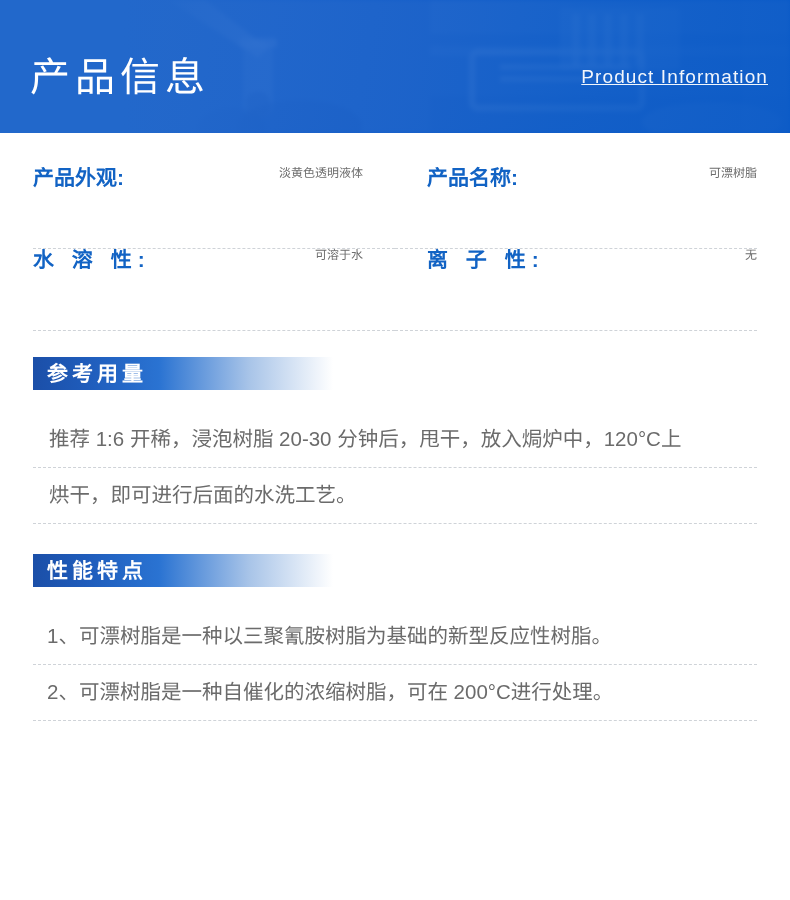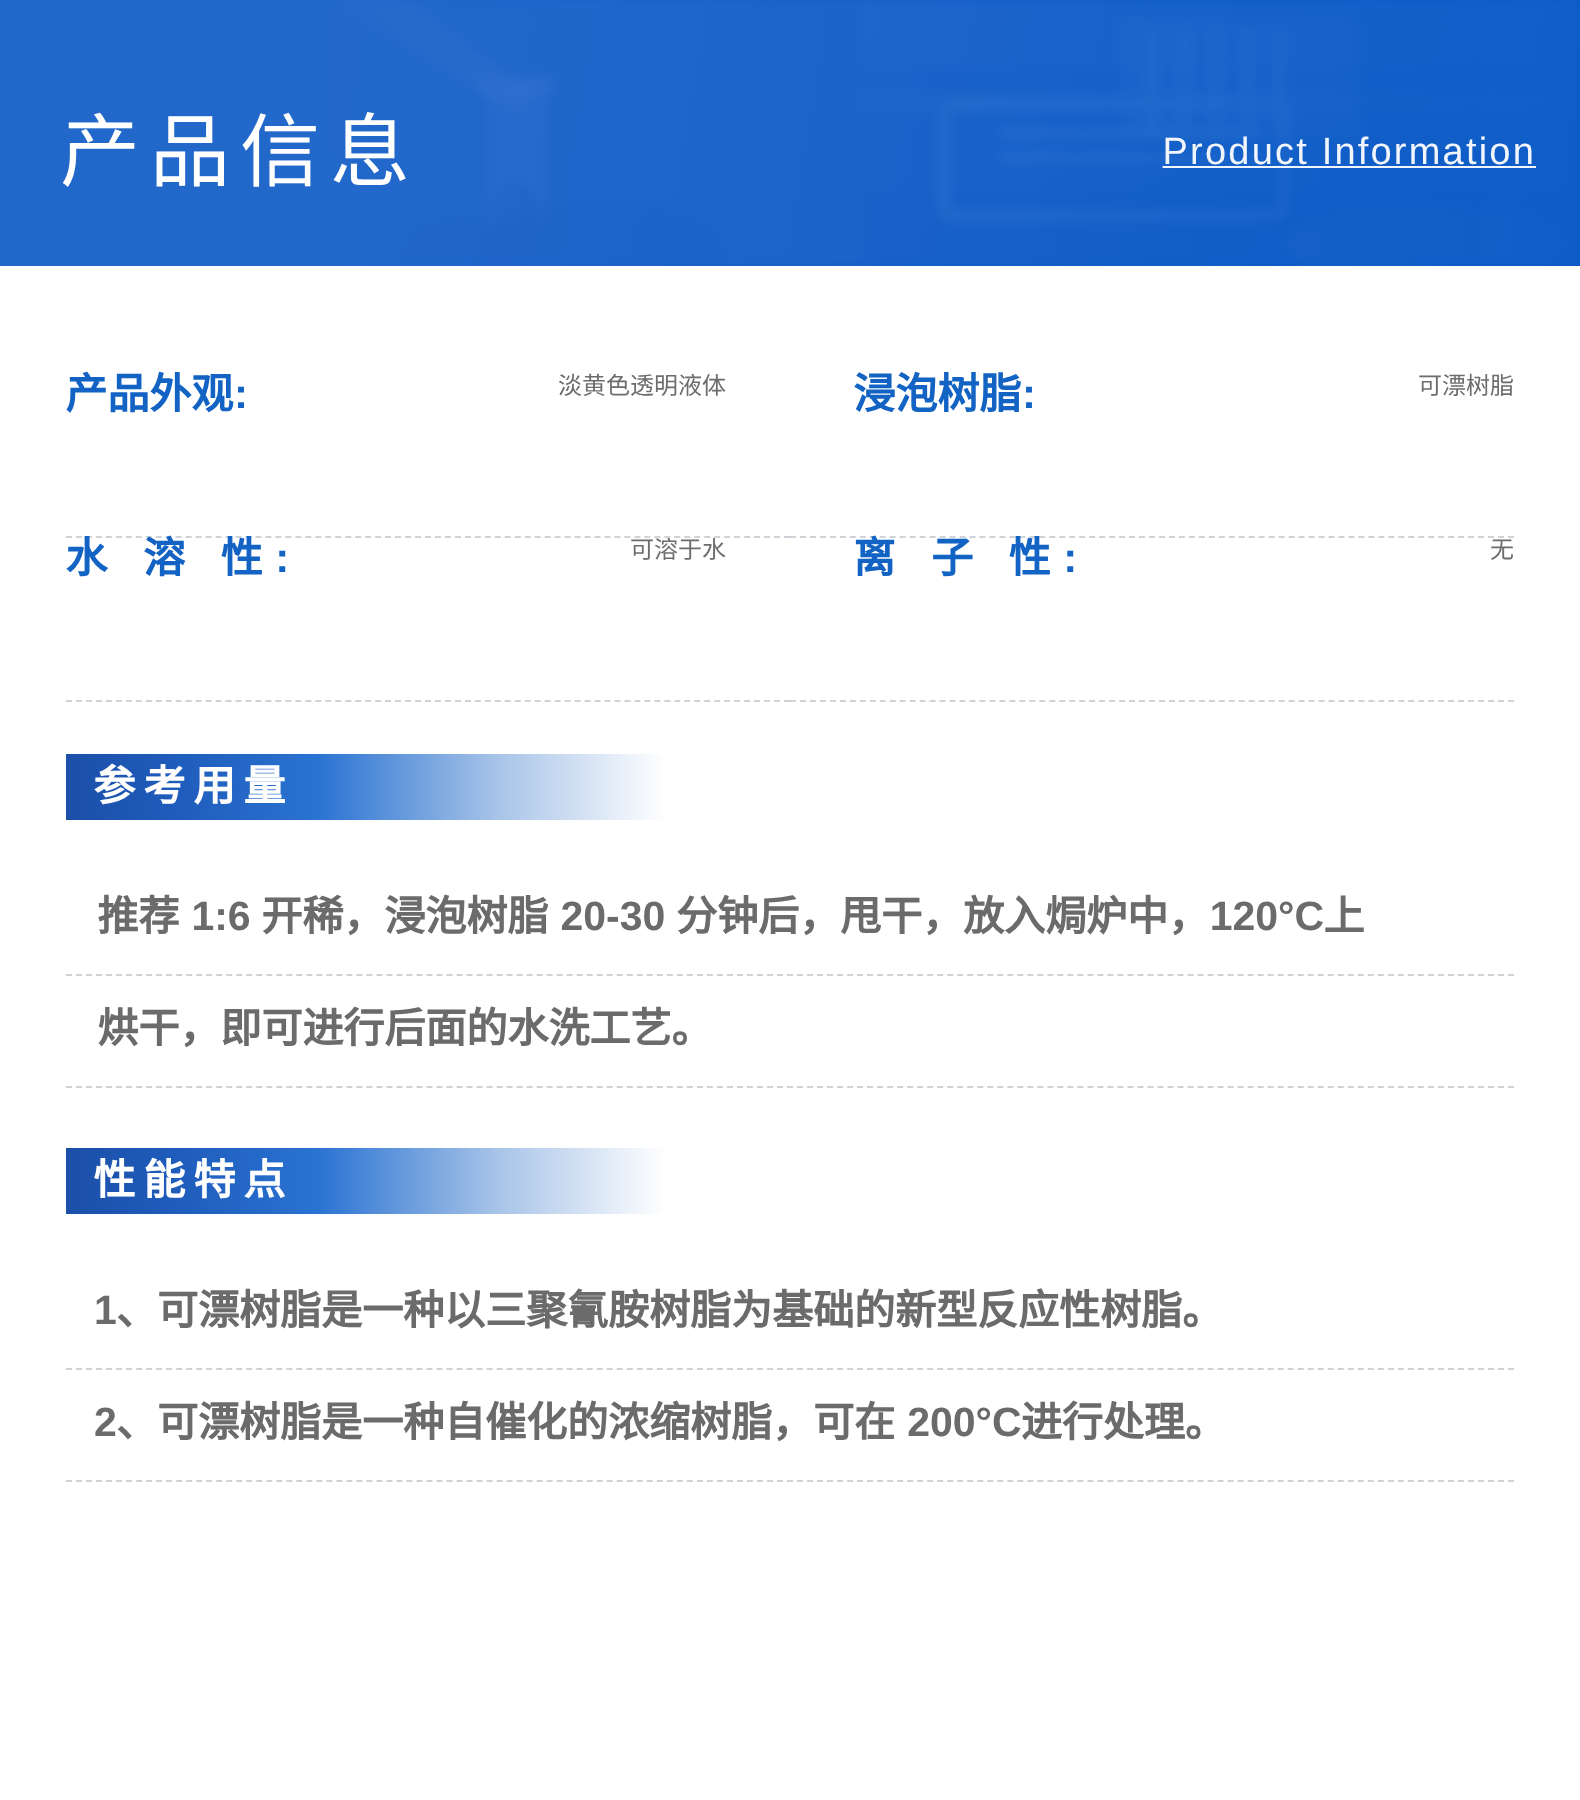--- a/index.html
+++ b/index.html
@@ -81,21 +81,21 @@
     font-weight: 400;
     white-space: nowrap;
     margin-top: 4px;
     text-decoration: underline;
   }
 
   
   .specs {
     width: 790px;
     box-sizing: border-box;
-    padding: 54px 33px 0 33px;
+    padding: 34px 33px 0 33px;
     display: flex;
     flex-wrap: wrap;
   }
   .spec-cell {
     width: 50%;
     box-sizing: border-box;
     height: 82px;
     display: flex;
     align-items: flex-start;
     justify-content: space-between;
@@ -144,21 +144,21 @@
   .sec-bar span {
     color: #ffffff;
     font-size: 21px;
     font-weight: bold;
     letter-spacing: 4px;
     line-height: 1;
     white-space: nowrap;
   }
 
   
-  .text-rows { padding: 0 33px; box-sizing: border-box; width: 790px; font-weight: bold; }
+  .text-rows { padding: 0 33px; box-sizing: border-box; width: 790px; }
   .text-row {
     height: 55px;
     display: flex;
     align-items: center;
     border-bottom: 1px dashed #cfd3d8;
     color: #6b6b6b;
     font-size: 20.5px;
     line-height: 1.2;
     white-space: nowrap;
   }
@@ -214,21 +214,21 @@
 </div>
 
 <div class="specs">
 
   <div class="spec-cell left">
     <div class="spec-label">产品外观:</div>
     <div class="spec-value">淡黄色透明液体</div>
   </div>
 
   <div class="spec-cell right">
-    <div class="spec-label">浸泡树脂:</div>
+    <div class="spec-label">产品名称:</div>
     <div class="spec-value">可漂树脂</div>
   </div>
 
   <div class="spec-cell left">
     <div class="spec-label spaced">水 溶 性:</div>
     <div class="spec-value">可溶于水</div>
   </div>
 
   <div class="spec-cell right">
     <div class="spec-label spaced">离 子 性:</div>

